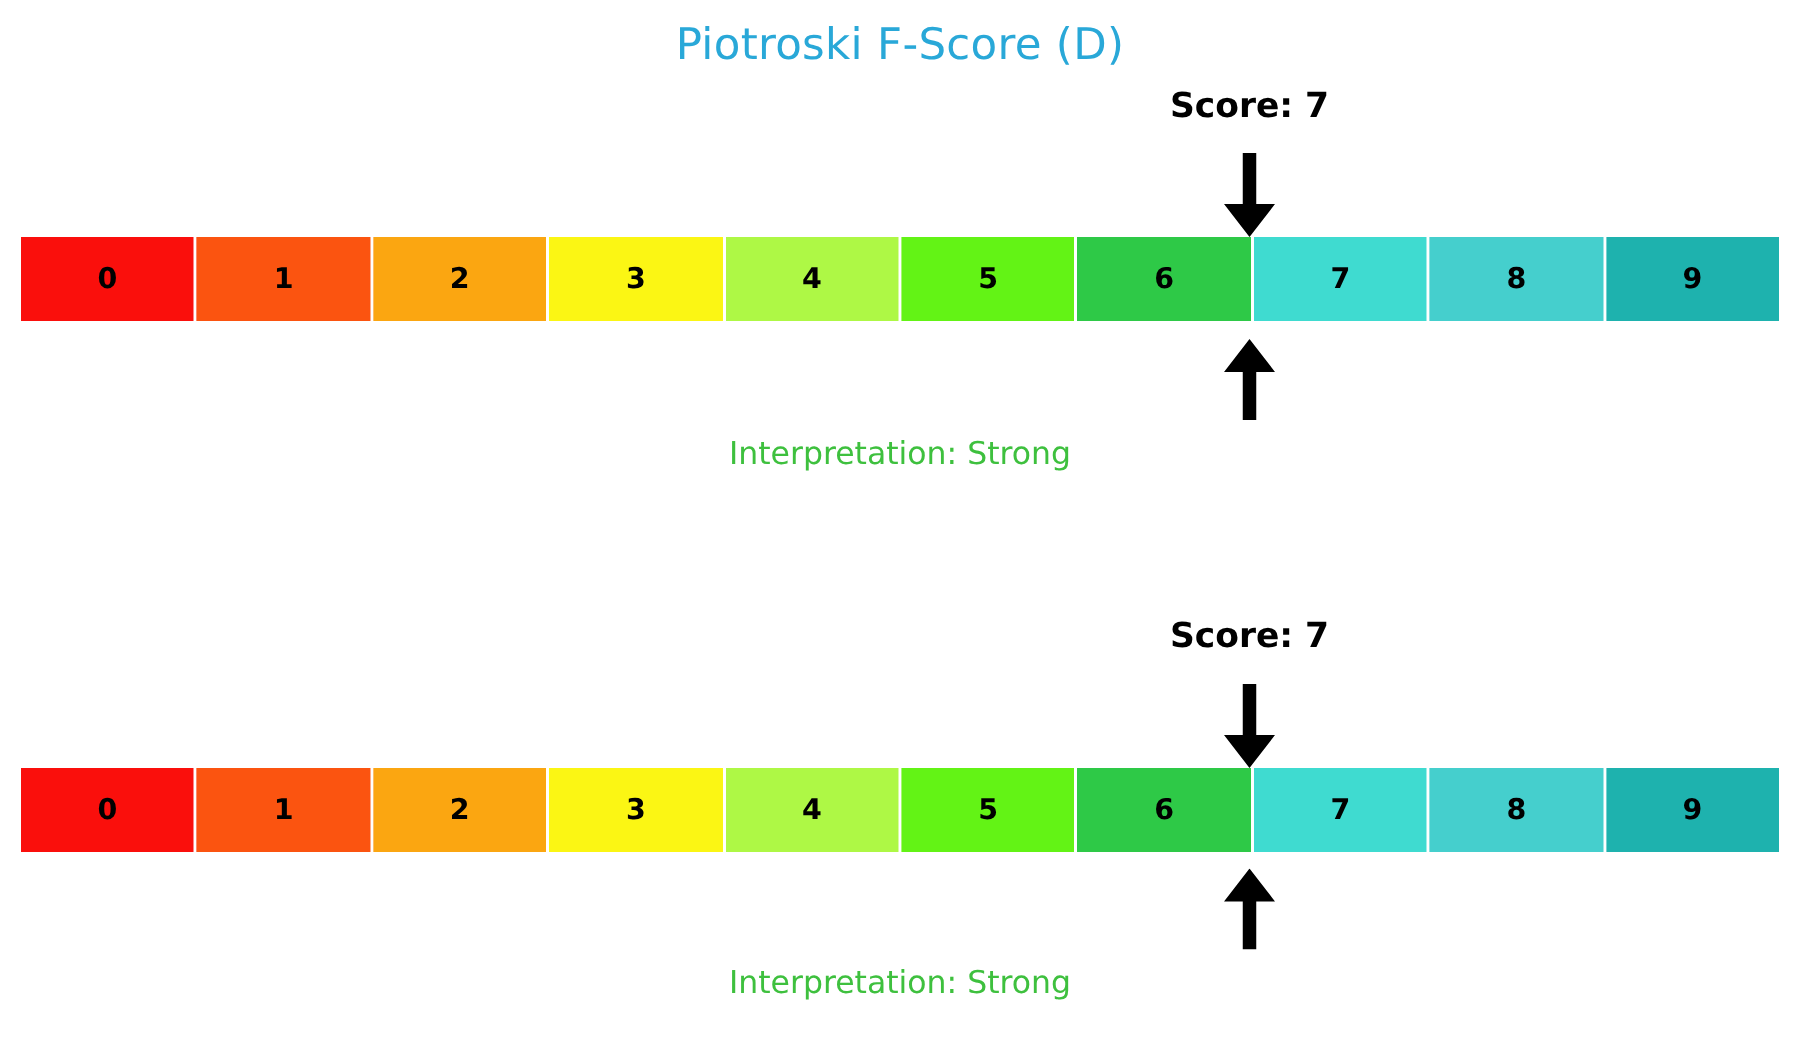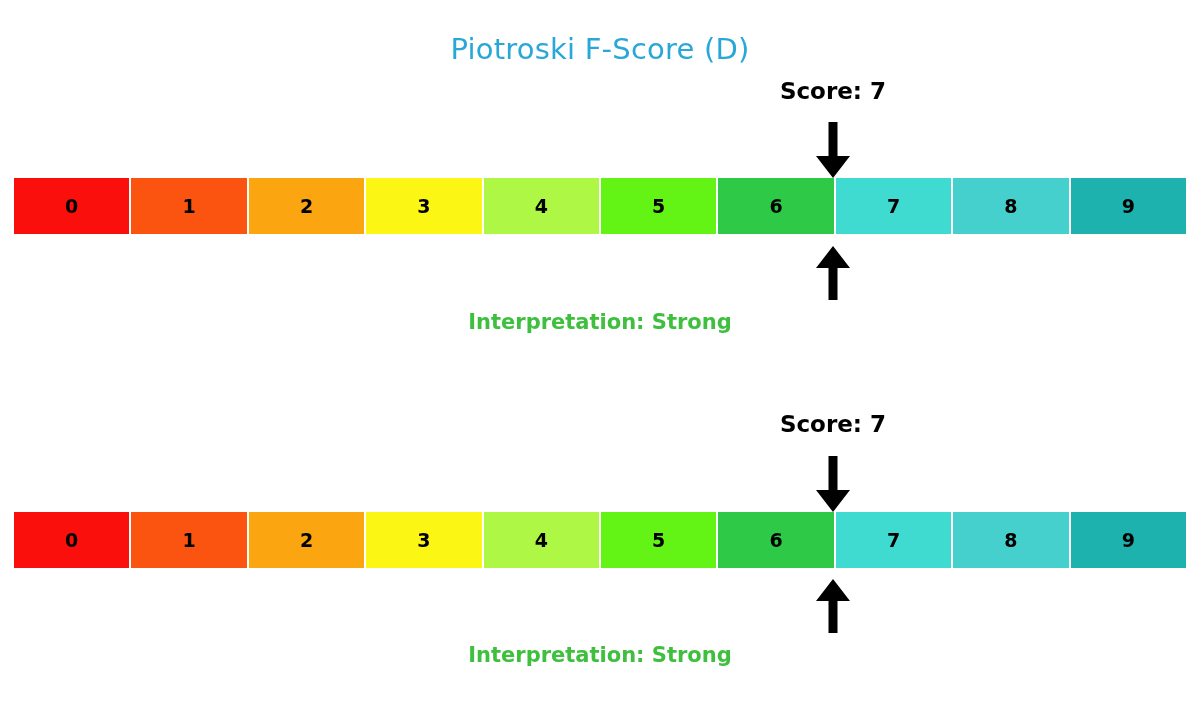--- a/index.html
+++ b/index.html
@@ -12,21 +12,21 @@
     height: 702px;
     font-family: "DejaVu Sans", sans-serif;
     position: relative;
     overflow: hidden;
   }
   .panel {
     position: absolute;
     left: 0;
     width: 1200px;
   }
-  #panel-0 { top: 0px; height: 351px; margin-top: 20px; }
+  #panel-0 { top: 0px; height: 351px; }
   #panel-1 { top: 351px; height: 351px; }
 
   .chart-title {
     position: absolute;
     left: 0;
     width: 1200px;
     text-align: center;
     font-family: "DejaVu Sans", sans-serif;
     font-size: 29px;
     font-weight: 400;
@@ -95,21 +95,21 @@
   }
   .seg:last-child { border-right: none; }
 
   .interpretation {
     position: absolute;
     left: 0;
     width: 1200px;
     text-align: center;
     font-family: "DejaVu Sans", sans-serif;
     font-size: 21px;
-    font-weight: bold;
+    font-weight: normal;
     color: #3ec03e;
     white-space: nowrap;
     line-height: 24px;
   }
   #panel-0 .interpretation { top: 290px; }
   #panel-1 .interpretation { top: 292px; }
 </style>
 </head>
 <body>
 

